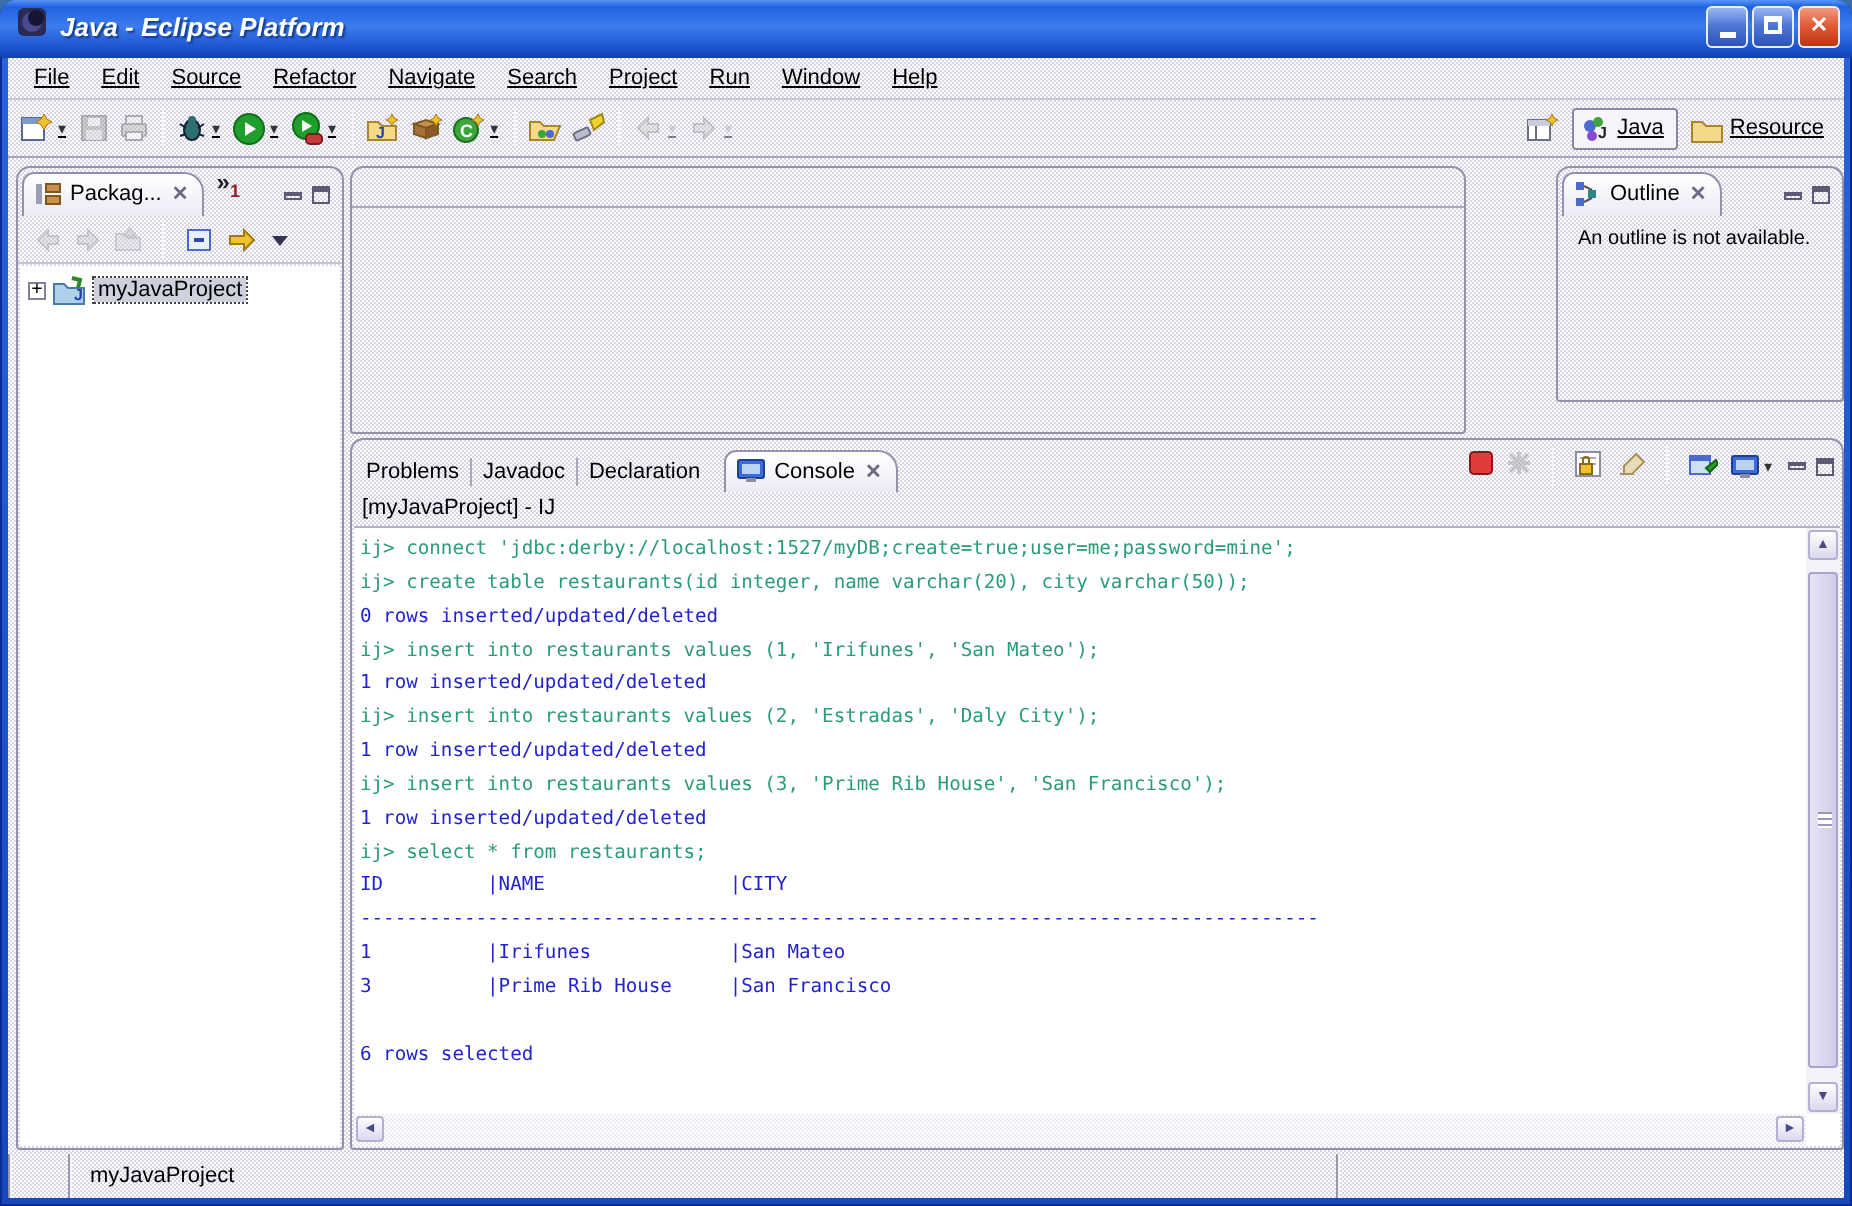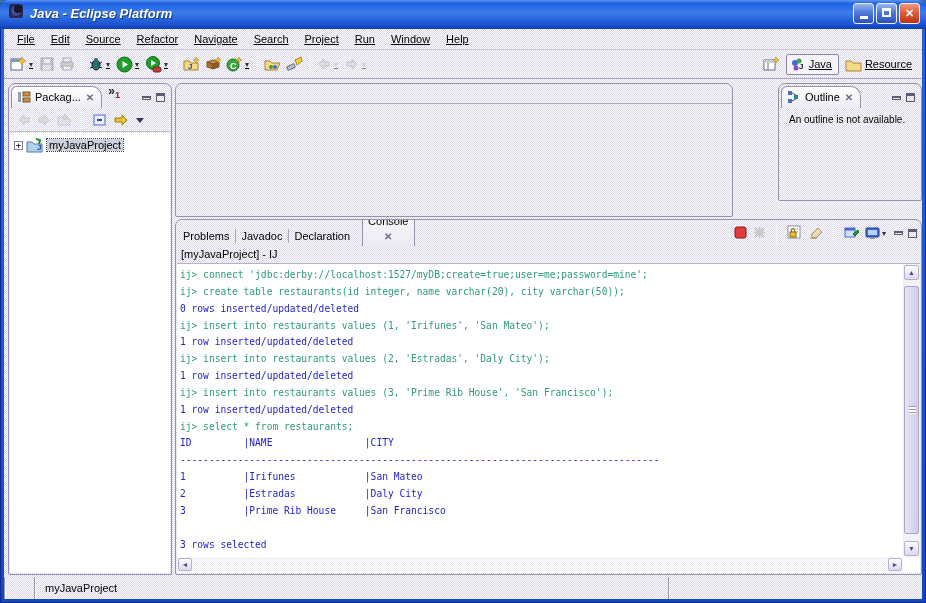--- a/index.html
+++ b/index.html
@@ -370,21 +370,21 @@
               <span>Problems</span>
             </span>
           <span class="flat-sep"></span>
           <span class="vtab">
               <span>Javadoc</span>
             </span>
           <span class="flat-sep"></span>
           <span class="vtab">
               <span>Declaration</span>
             </span>
-          <span class="vtab active" style="margin-left:6px;flex-direction:column;">
+          <span class="vtab active" style="margin-left:6px;">
             <svg width="15" height="13">
                 <rect x="1" y="1" width="13" height="9" rx="1" fill="#3a6ae0" stroke="#20408a"></rect>
                 <rect x="3" y="3" width="9" height="5" fill="#bcd2f4"></rect>
                 <rect x="5" y="10" width="5" height="2" fill="#8a8fa2"></rect>
               </svg>
             <span>Console</span>
             <span class="close-x">✕</span>
           </span>
 
           <span class="ctabs-right">
@@ -451,27 +451,26 @@
               <div class="cline out">1 row inserted/updated/deleted</div>
 
               <div class="cline cmd">ij&gt; select * from restaurants;</div>
 
               <div class="cline out">ID         |NAME                |CITY</div>
 
               <div class="cline out">-----------------------------------------------------------------------------------</div>
 
               <div class="cline out">1          |Irifunes            |San Mateo</div>
 
-              <div class="cline out">2          |Estradas            |Daly City</div>
 
               <div class="cline out">3          |Prime Rib House     |San Francisco</div>
 
               <div class="cline out"></div>
 
-              <div class="cline out">3 rows selected</div>
+              <div class="cline out">6 rows selected</div>
 
           </div>
 
           <div class="vscroll">
             <div class="sbtn sb-up">▲</div>
             <div class="thumb">
                 <span class="grip"></span>
               </div>
             <div class="sbtn sb-down">▼</div>
           </div>

